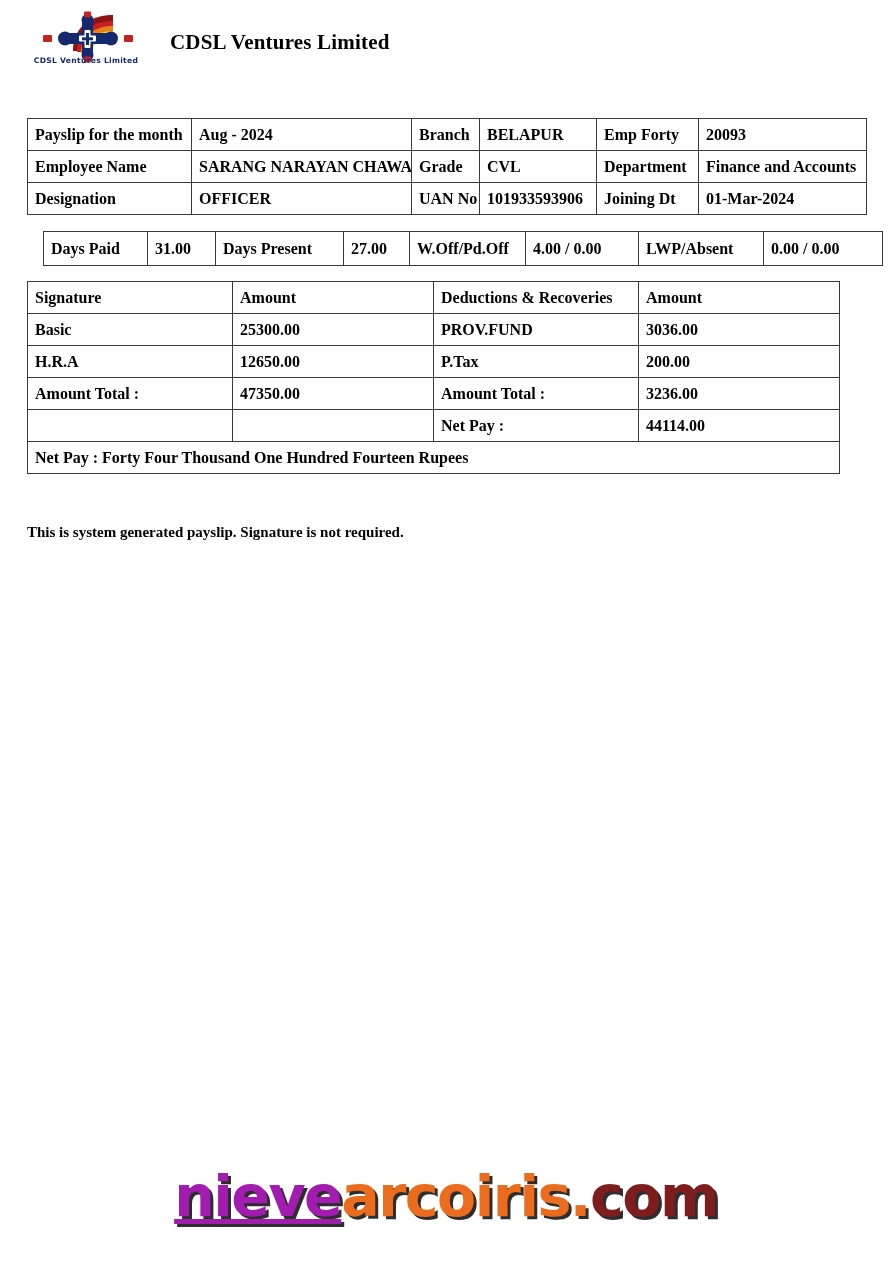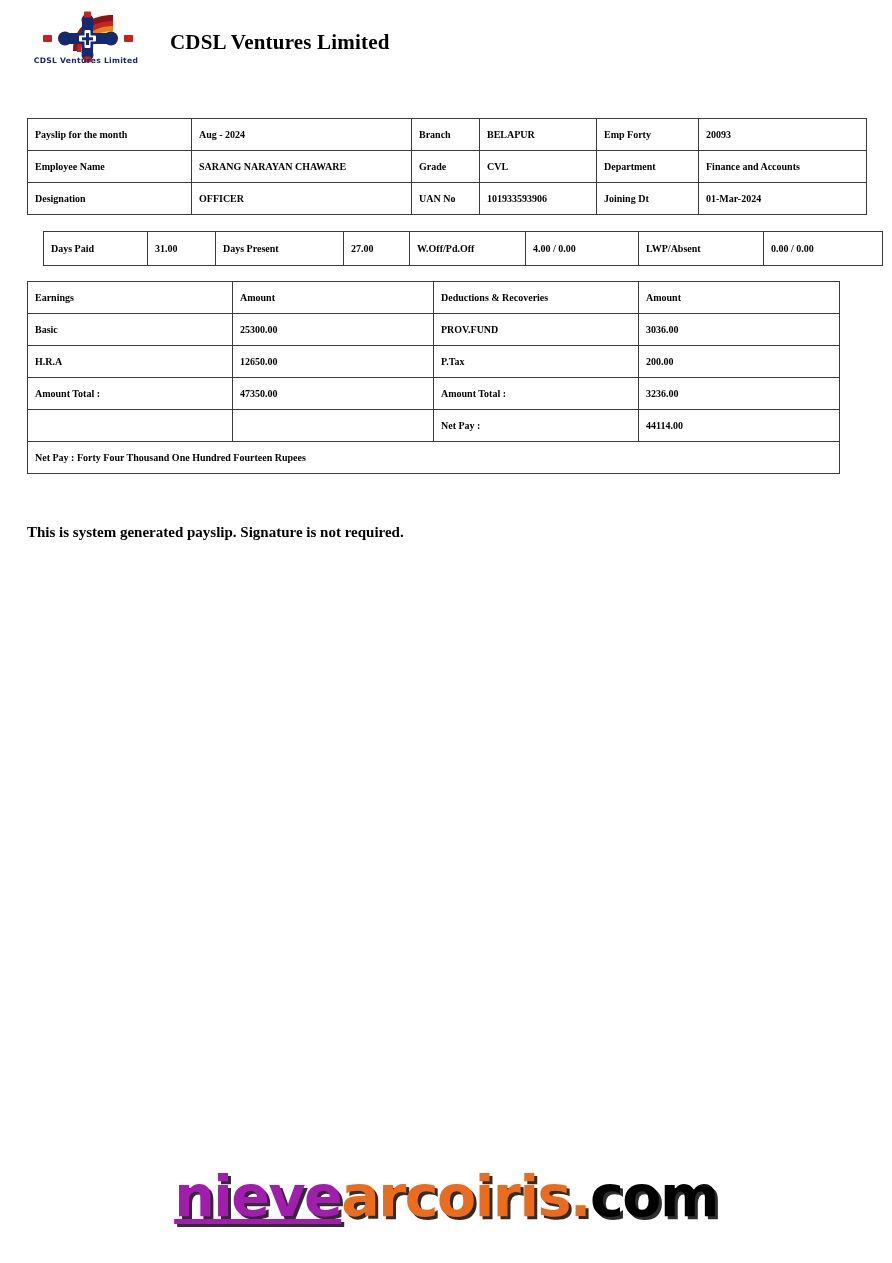--- a/index.html
+++ b/index.html
@@ -43,21 +43,21 @@
     color: #000;
     white-space: nowrap;
   }
 
   
   table.pay {
     border-collapse: collapse;
     position: absolute;
     table-layout: fixed;
     font-family: "Liberation Serif", serif;
-    font-size: 10px;
+    font-size: 16px;
     font-weight: bold;
   }
   table.pay td {
     border: 1px solid #3a3a3a;
     padding: 0 7px;
     vertical-align: middle;
     white-space: nowrap;
     overflow: hidden;
   }
   .r { text-align: left; }
@@ -115,21 +115,21 @@
     font-weight: bold;
     letter-spacing: -1.5px;
     line-height: 1;
     white-space: nowrap;
   }
   .watermark span {
     text-shadow: 3px 3px 0 rgba(0,0,0,0.82);
   }
   .wm-1 { color: #a21caf; text-decoration: underline; }
   .wm-2 { color: #ec6c1d; }
-  .wm-3 { color: #000000; }
+  .wm-3 { color: #7f1d1d; }
 </style>
 </head>
 <body>
 
 <div class="header">
 
   <div class="logo-wrap">
     <svg class="logo-svg" width="118" height="52" viewBox="0 0 118 52">
 
       <path d="M46 40 C 46 14, 66 4, 86 4 L 86 11 C 70 11, 53 18, 53 40 Z" fill="#8c1414"></path>
@@ -233,21 +233,21 @@
 
 <table class="pay" id="earn-table">
   <colgroup>
     <col style="width:205px">
       <col style="width:201px">
     <col style="width:205px">
       <col style="width:201px">
   </colgroup>
   <tbody>
     <tr>
-      <td class="l">Earnings</td>
+      <td class="l">Signature</td>
       <td class="r">Amount</td>
       <td class="l">Deductions &amp; Recoveries</td>
       <td class="r">Amount</td>
     </tr>
     <tr>
       <td class="l">Basic</td>
       <td class="r">25300.00</td>
       <td class="l">PROV.FUND</td>
       <td class="r">3036.00</td>
     </tr>

